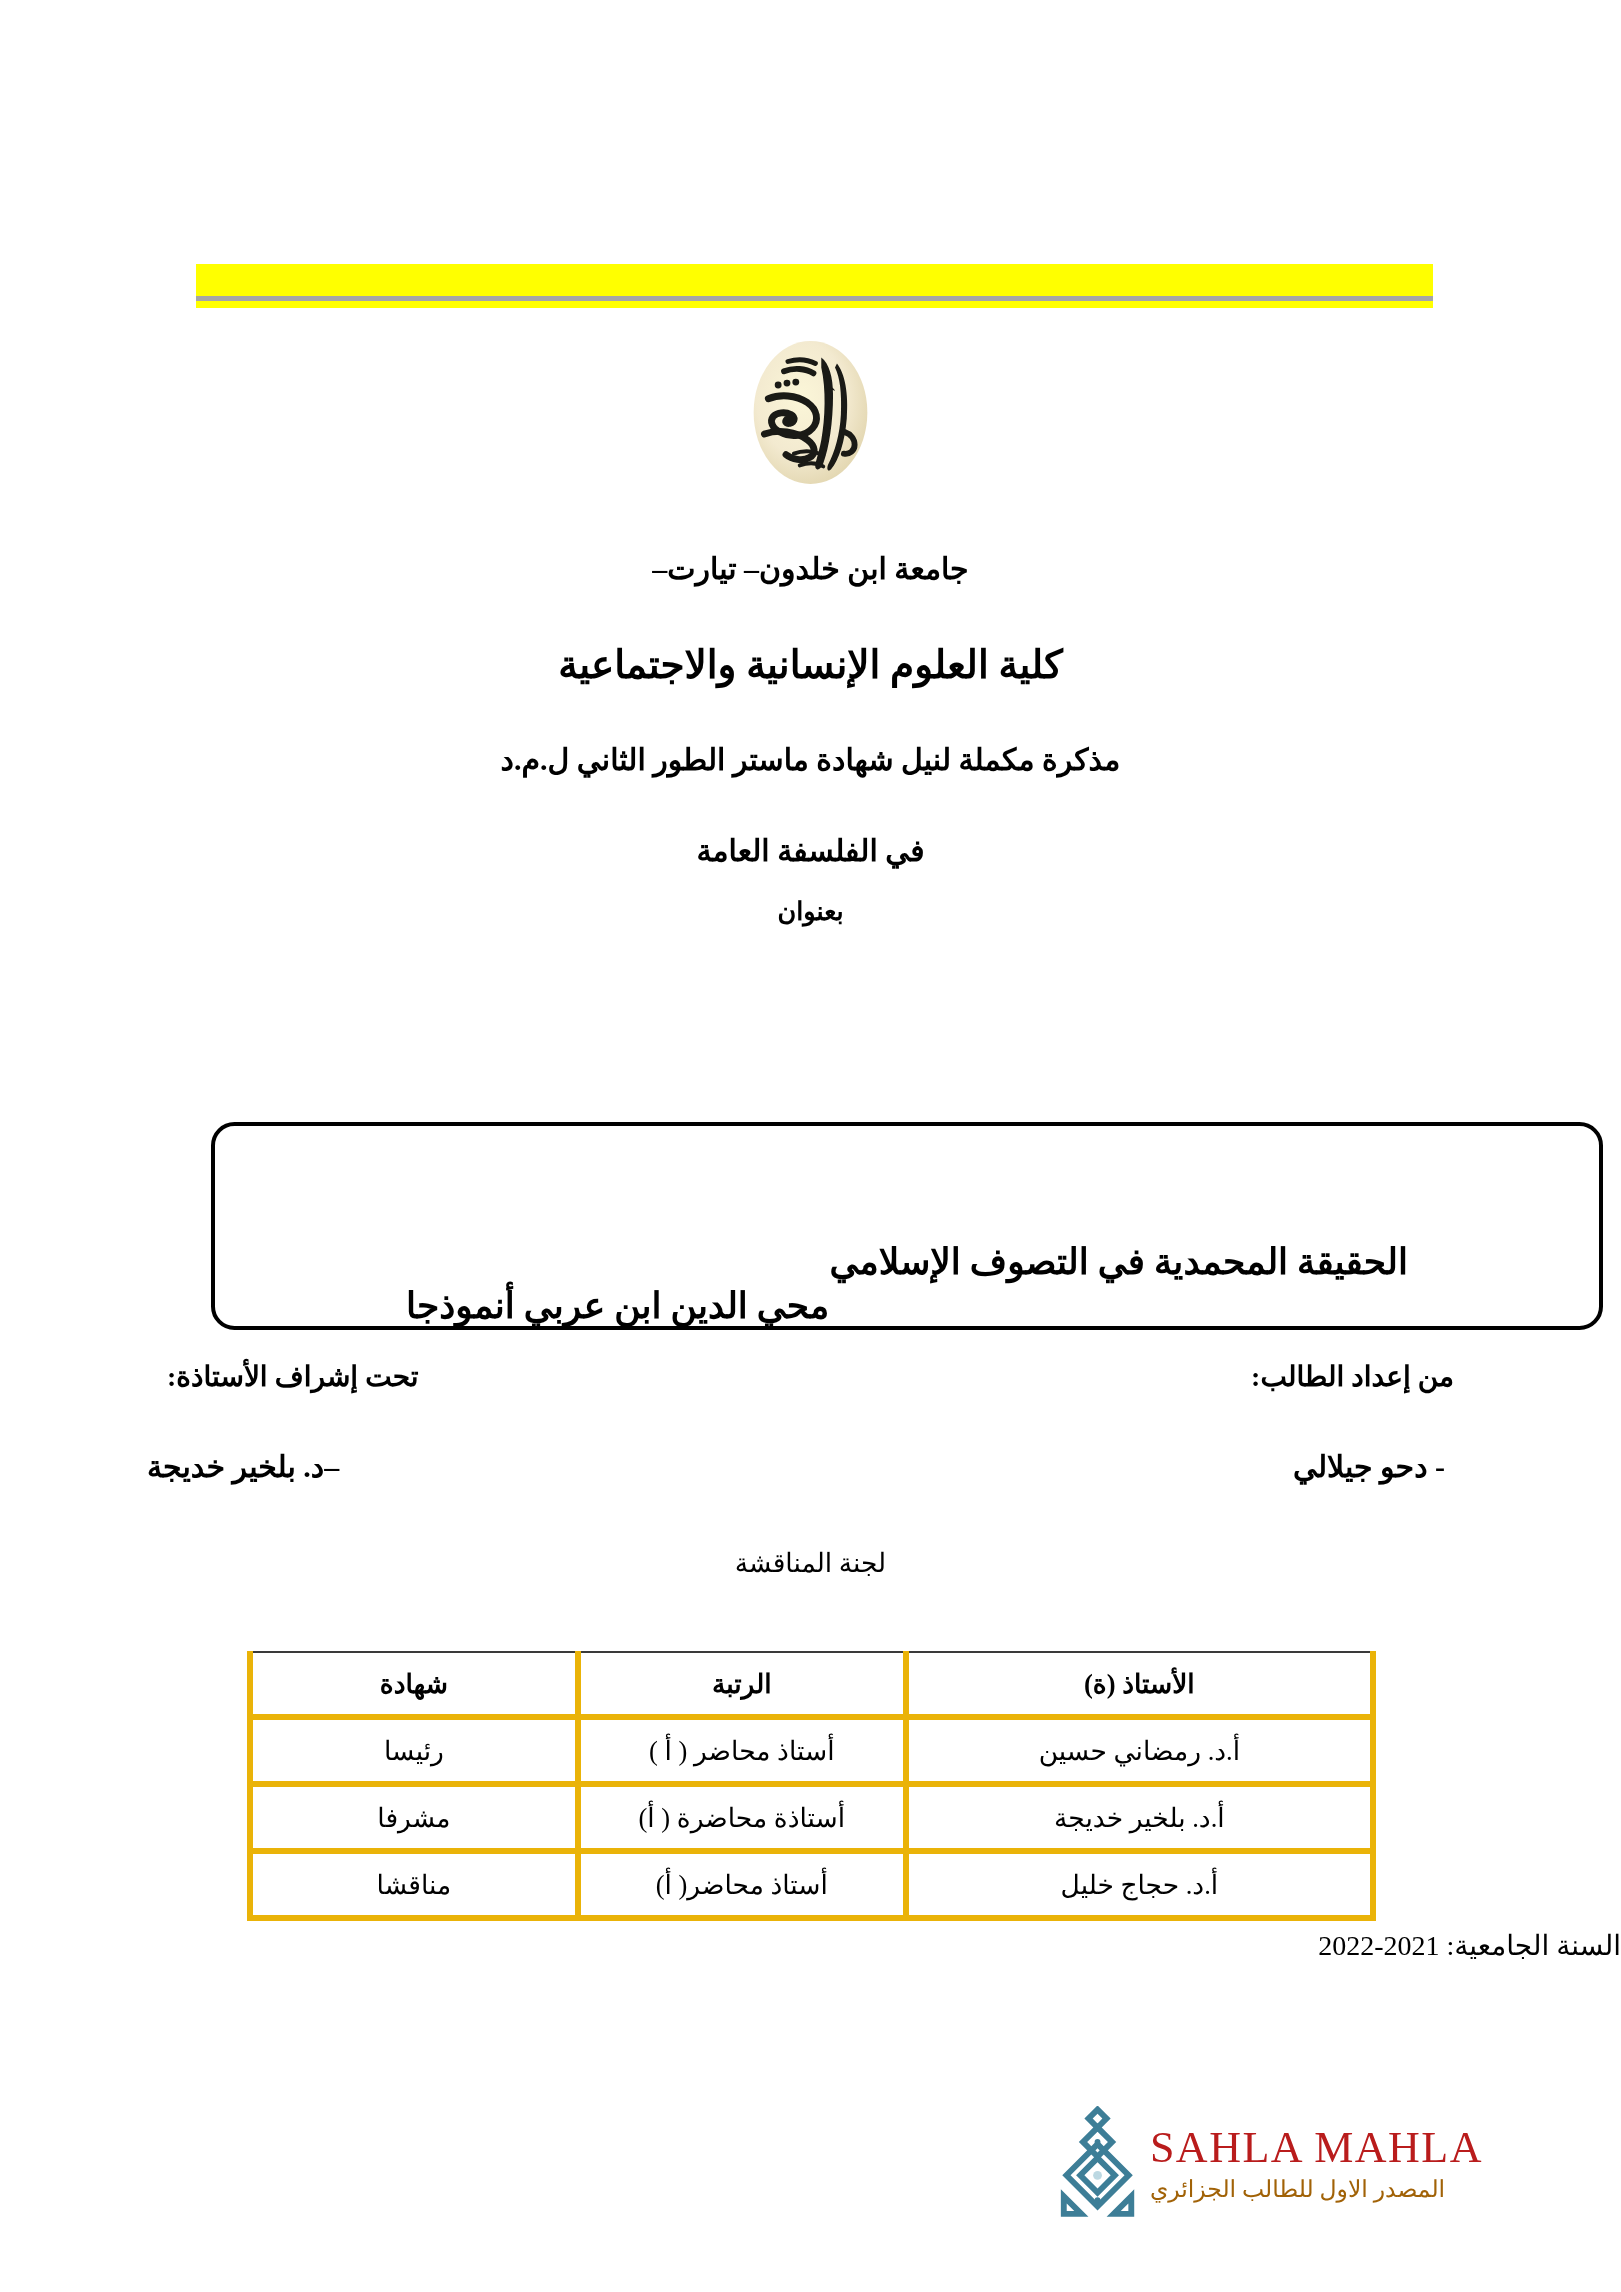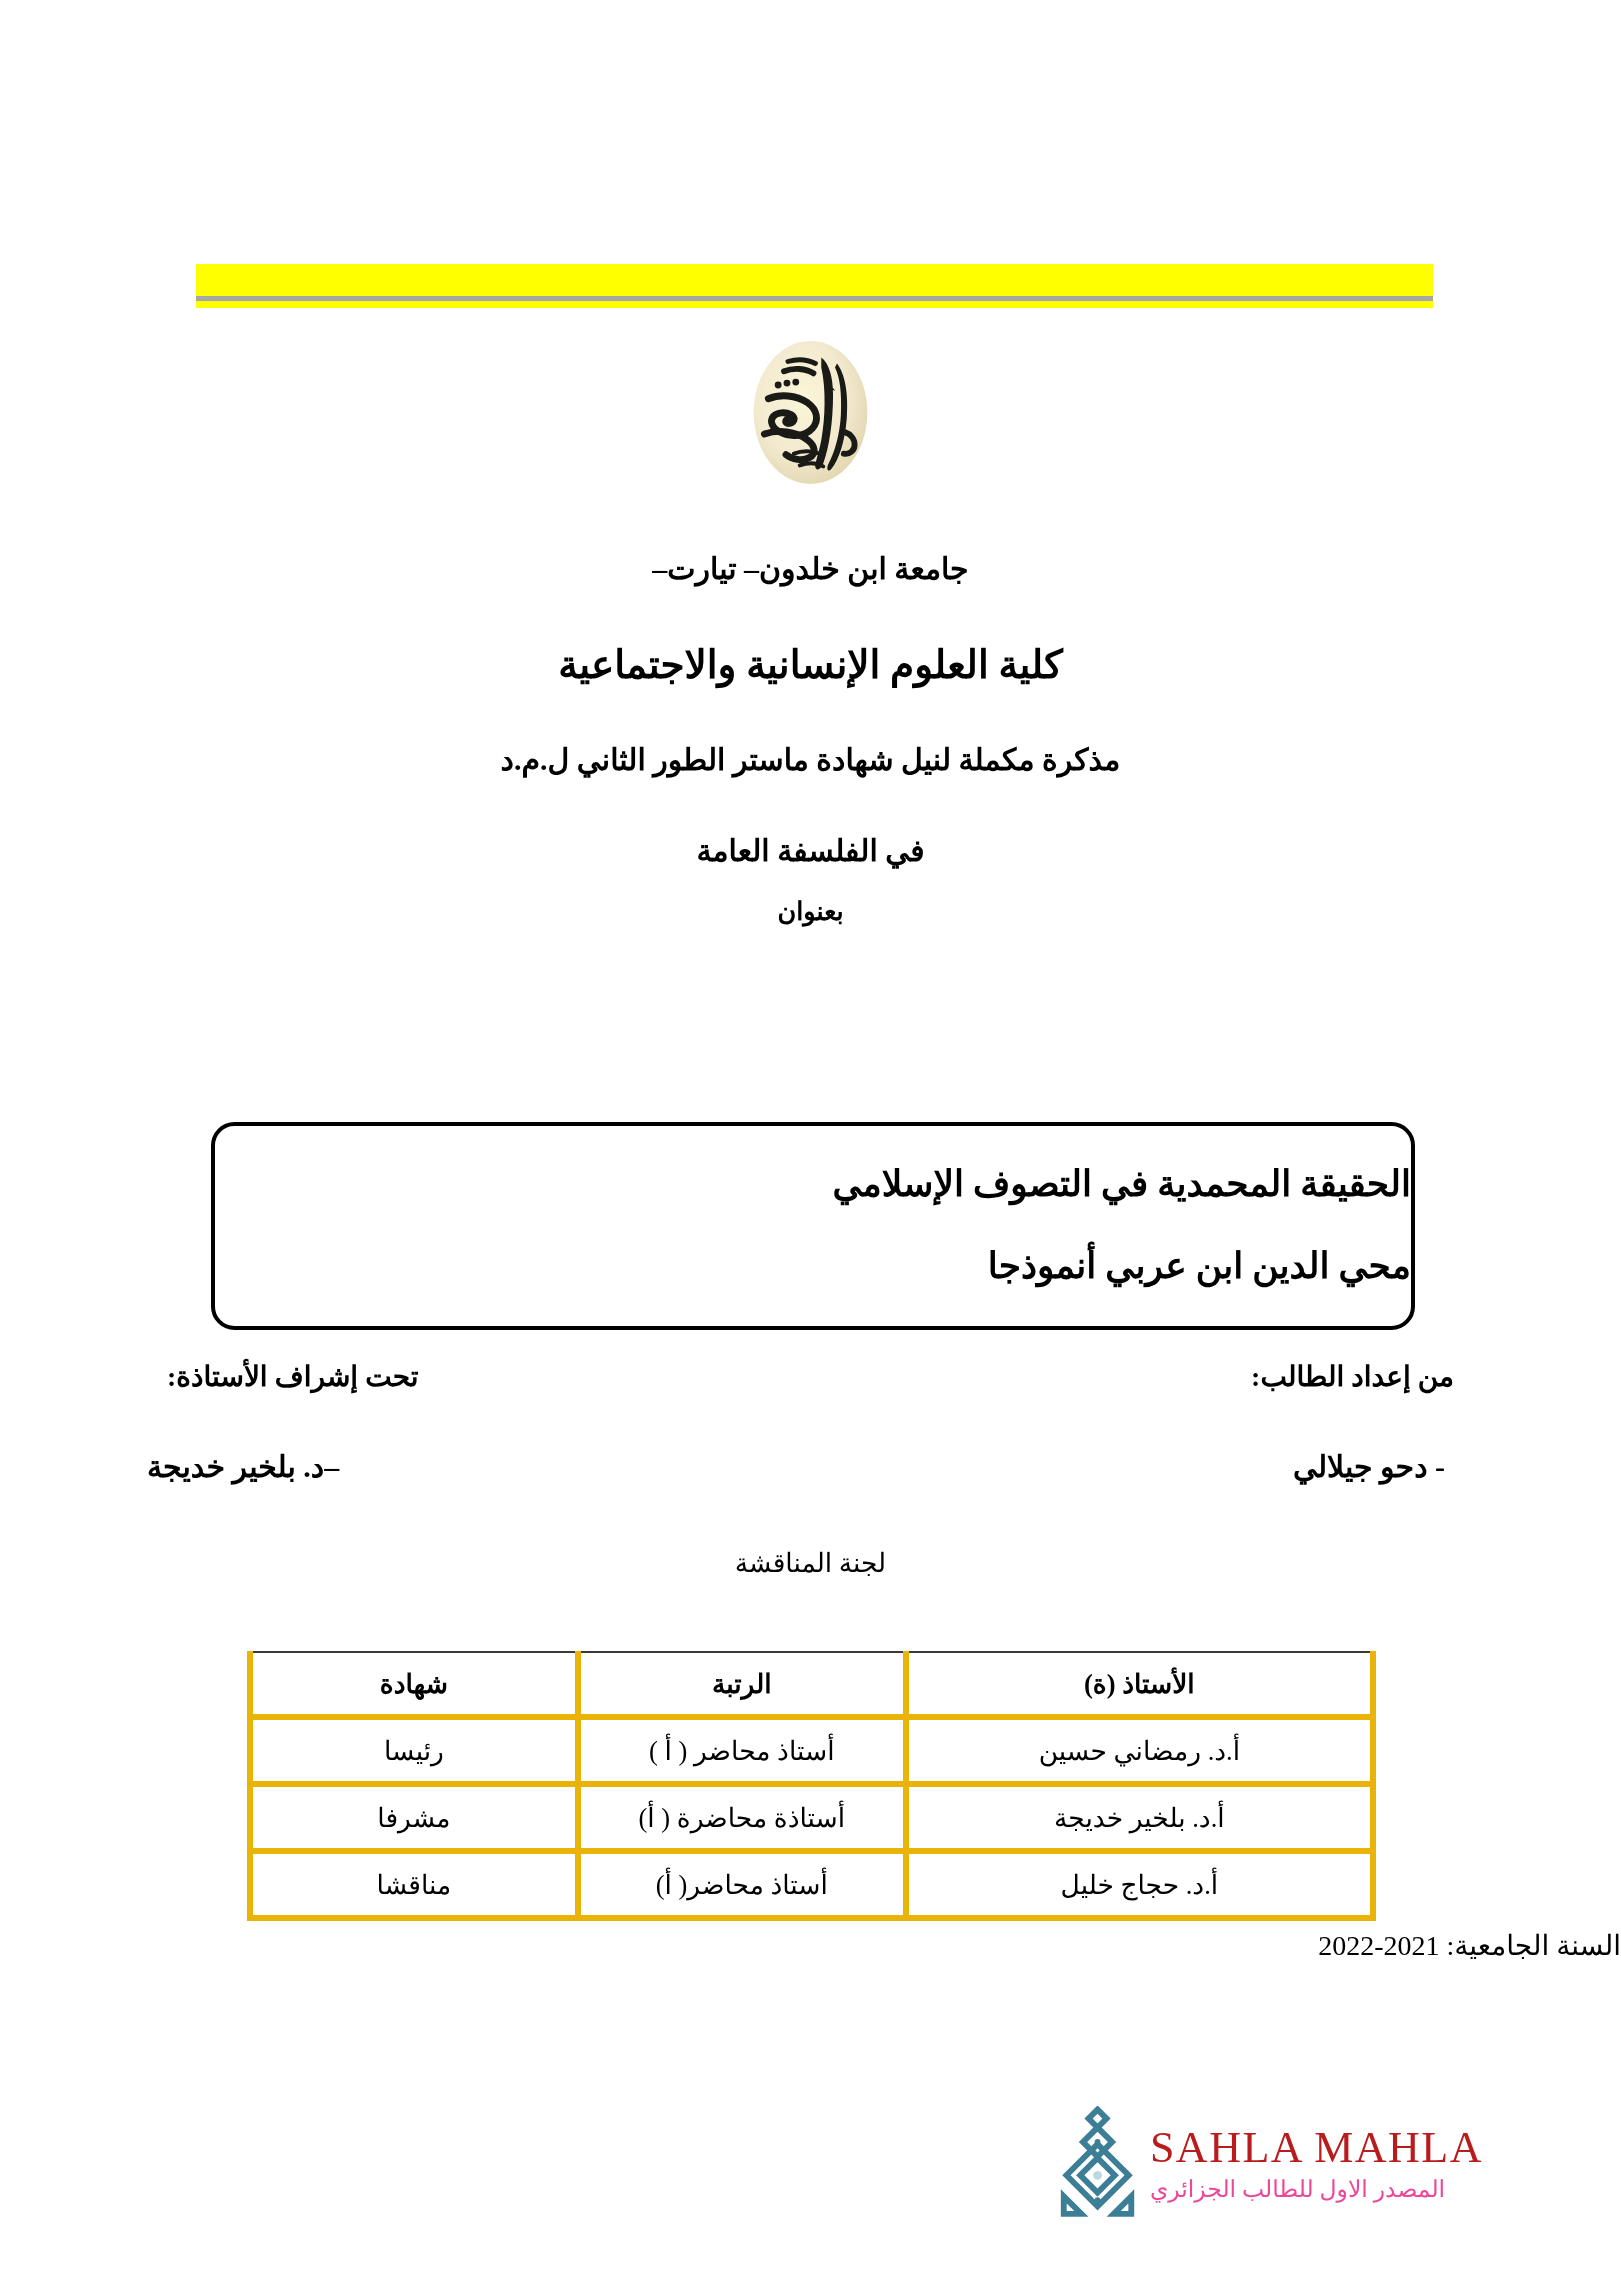--- a/index.html
+++ b/index.html
@@ -77,28 +77,27 @@
   .head-line.l3 { font-size: 30px; }
   .head-line.l4 { font-size: 30px; }
   .head-line.l5 { font-size: 30px; margin-bottom: 33px; }
   .head-line.l6 { font-size: 25.5px; font-weight: bold; margin-bottom: 0; }
 
   
   .title-box {
     position: absolute;
     left: 211px;
     top: 1122px;
-    width: 1204px;
+    width: 1392px;
     height: 208px;
     border: 4.9px solid #000000;
     border-radius: 23.5px;
     box-sizing: border-box;
     display: flex;
-    flex-direction: column;
-    align-items: flex-start;
+    align-items: flex-end;
     justify-content: center;
   }
   .title-line {
     font-weight: bold;
     font-size: 36px;
     line-height: 1.05;
     text-align: center;
   }
   .title-line.t1 { margin-bottom: 44px; }
 
@@ -202,21 +201,21 @@
   .wm-name {
     font-family: "Liberation Serif", "DejaVu Serif", serif;
     font-size: 44px;
     letter-spacing: 1.5px;
     color: #b91c1c;
     line-height: 1;
     direction: ltr;
   }
   .wm-sub {
     font-size: 23.5px;
-    color: #ec4899;
+    color: #a16207;
     line-height: 1.3;
     margin-top: 3.9px;
     direction: rtl;
   }
 </style>
 </head>
 <body>
 
 <div class="page">
 

